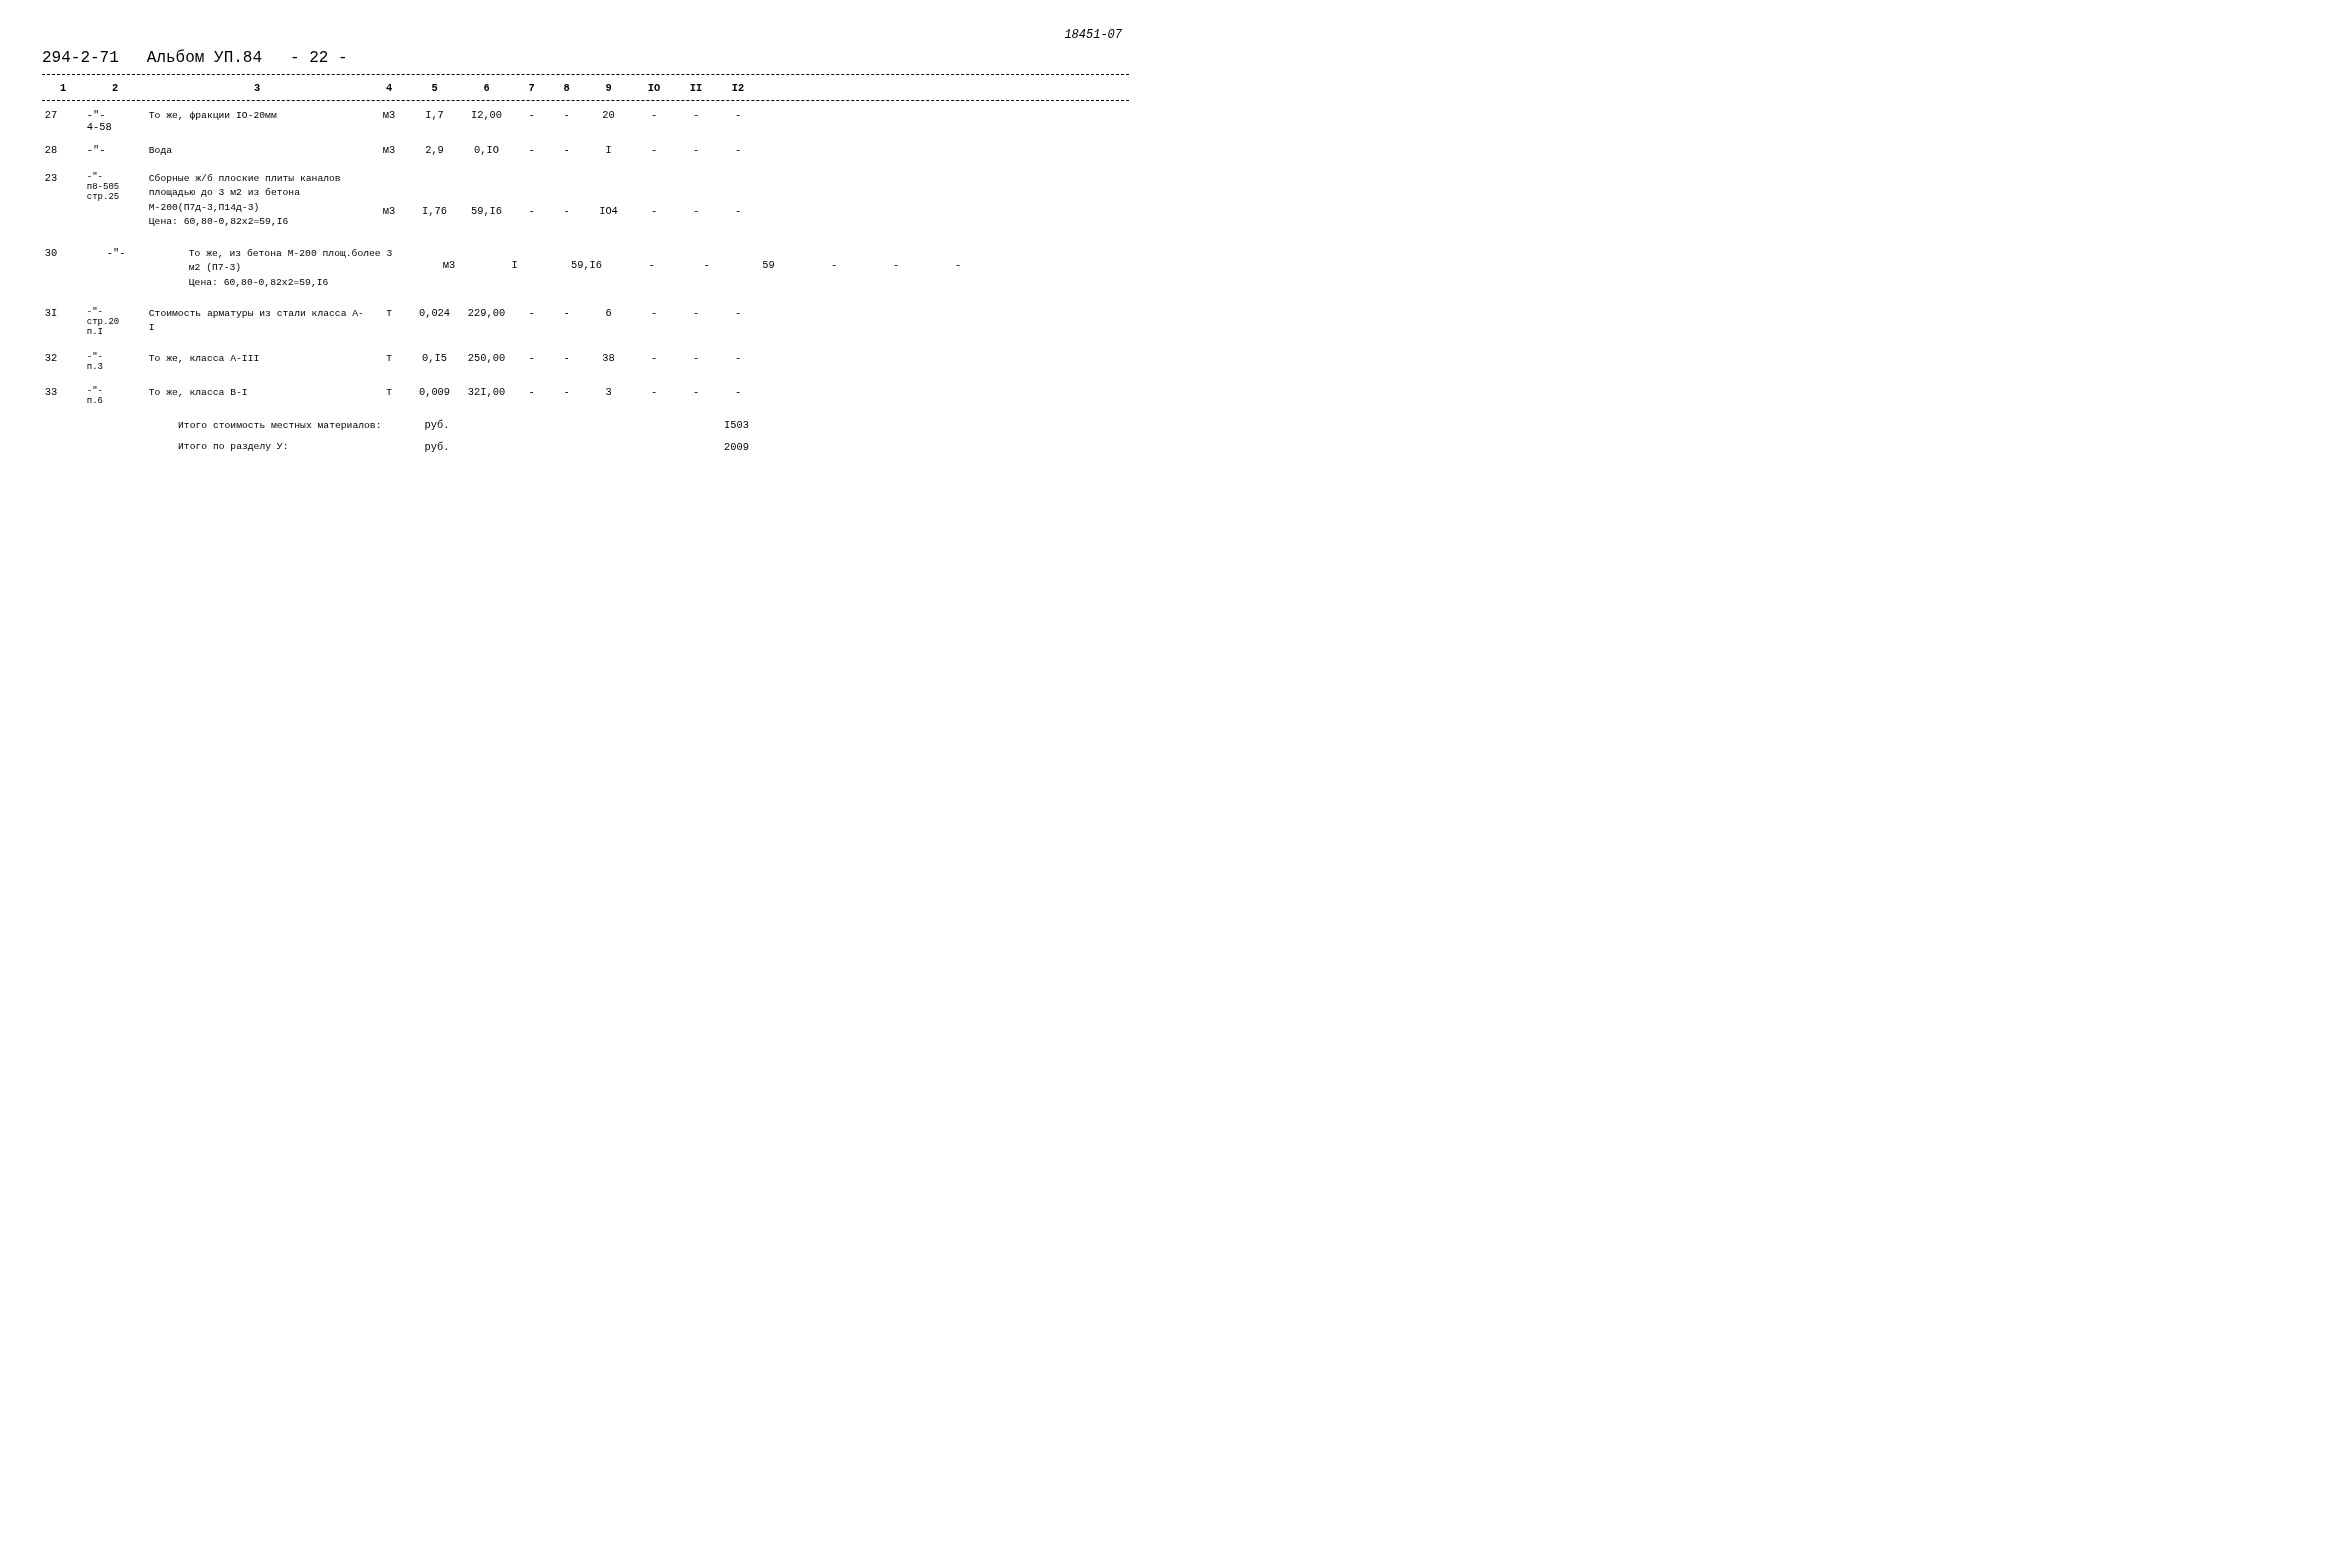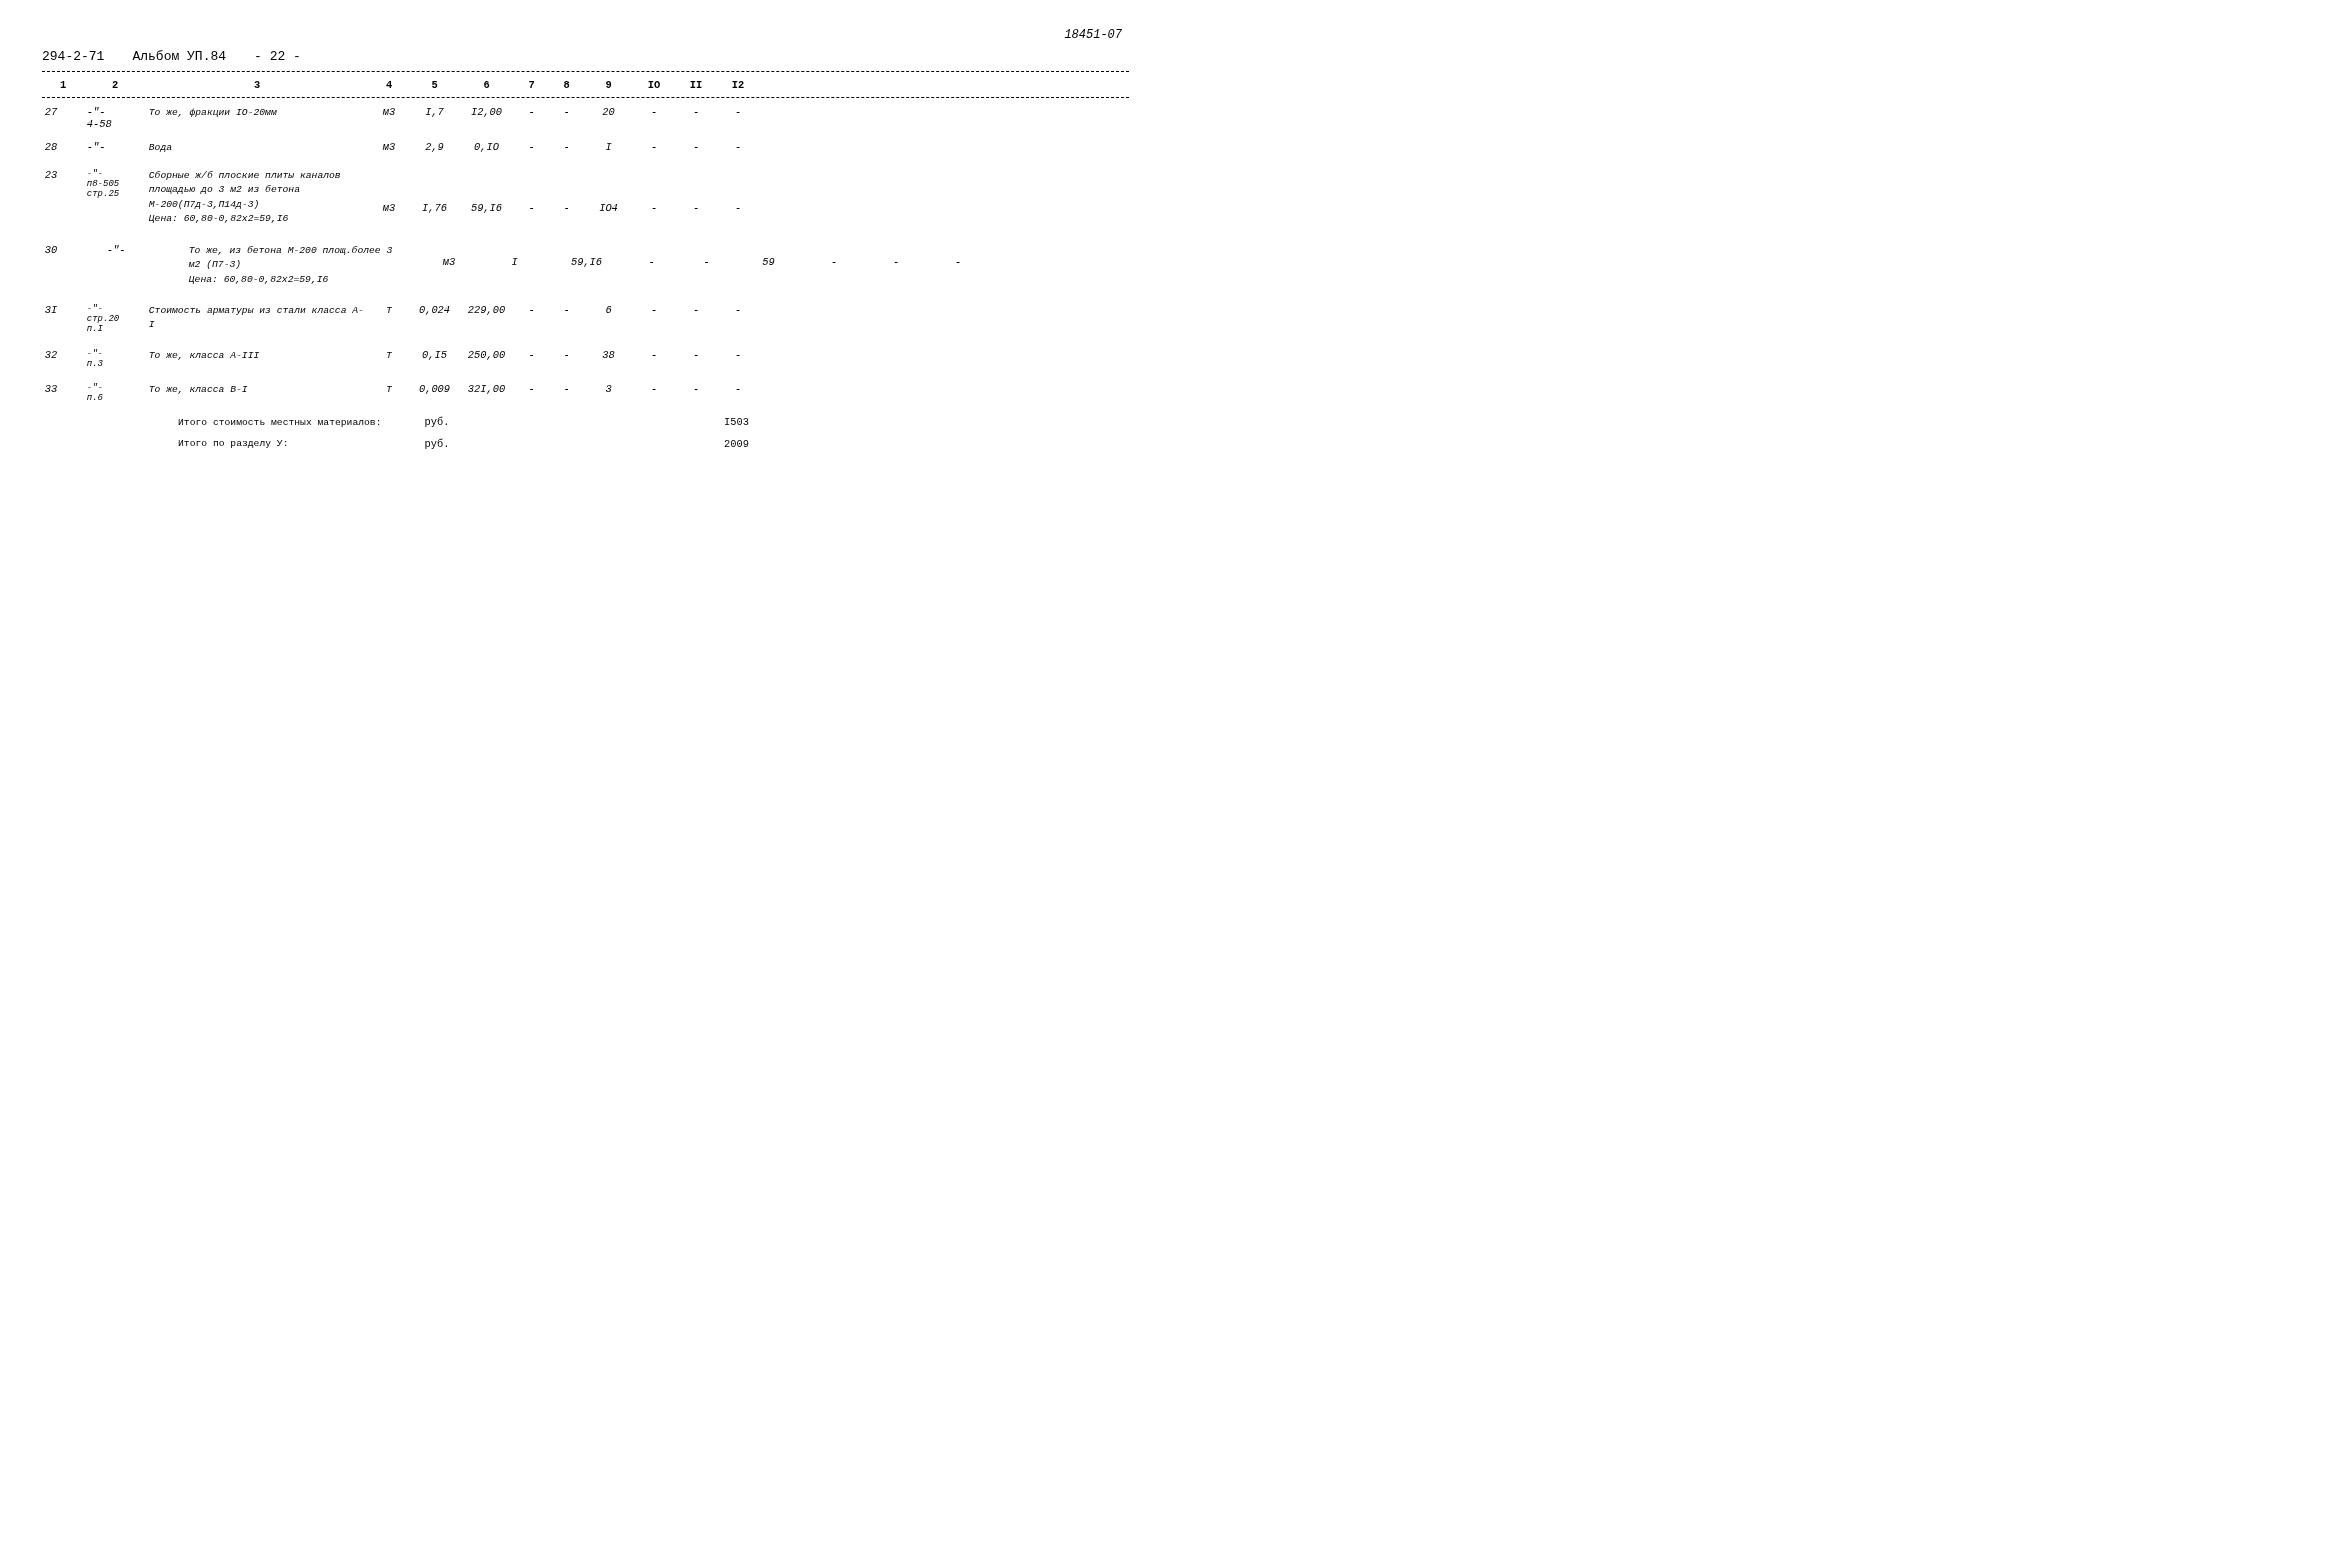--- a/index.html
+++ b/index.html
@@ -24,21 +24,21 @@
       font-size: 12px;
       margin-bottom: 7px;
       padding-right: 7px;
     }
 
     .header-line {
       display: flex;
       align-items: center;
       gap: 28px;
       margin-bottom: 7px;
-      font-size: 13px;
+      font-size: 16px;
     }
 
     .divider-dashed {
       border: none;
       border-top: 1.4px dashed #000;
       margin: 4.2px 0;
     }
 
     .col-headers {
       display: grid;
@@ -64,21 +64,20 @@
       margin-top: 2.8px;
     }
 
     .table-row {
       display: grid;
       grid-template-columns: 42px 62px 222px 42px 49px 55px 35px 35px 49px 42px 42px 42px;
       gap: 0;
       padding: 4.2px 0;
       align-items: start;
       font-size: 10.4px;
-      font-style: italic;
     }
 
     .table-row .cell {
       padding: 1.4px 2.8px;
       vertical-align: top;
     }
 
     .cell-center {
       text-align: center;
     }

